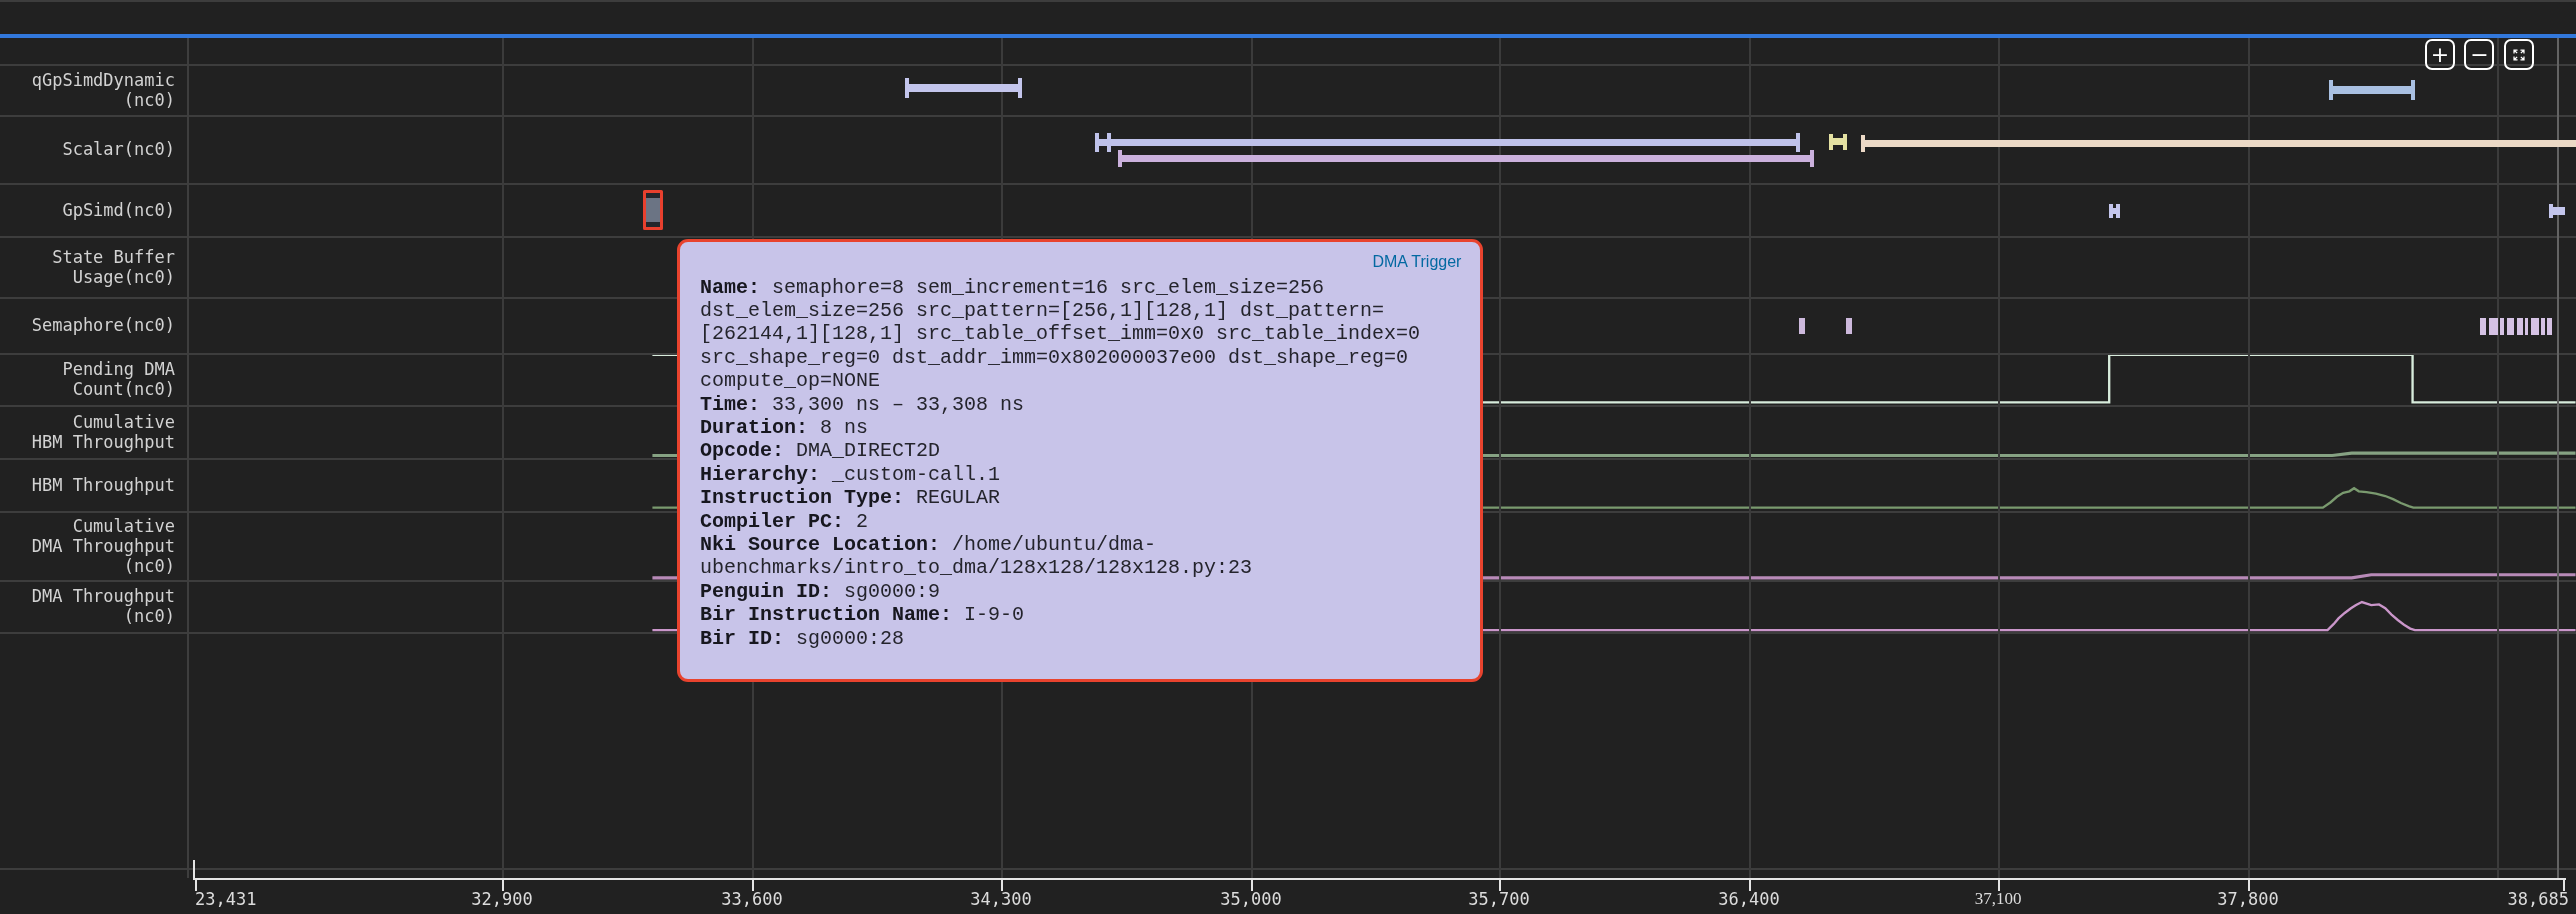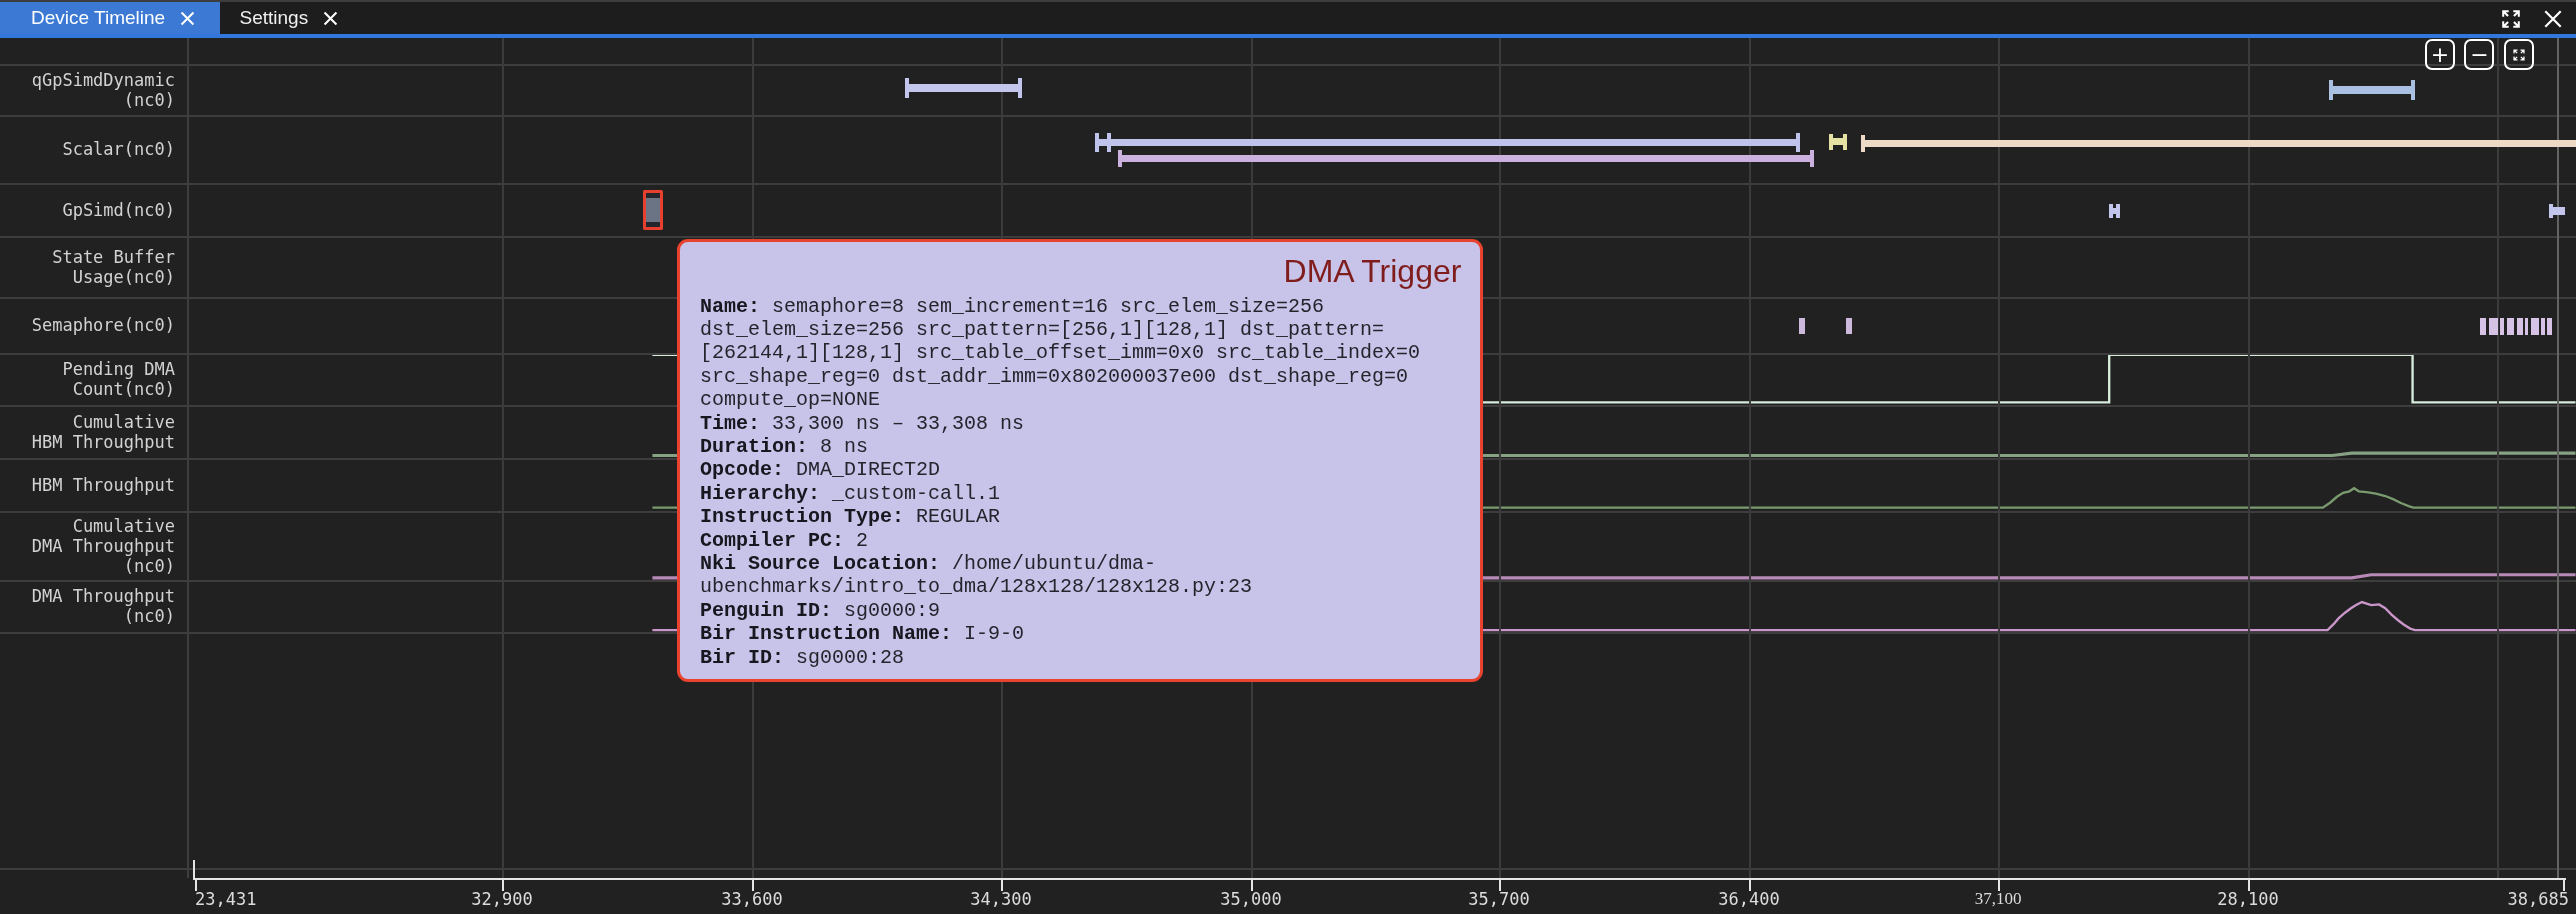--- a/index.html
+++ b/index.html
@@ -38,58 +38,33 @@
   .axis-label{position:absolute;top:889px;color:#dcdcdc;font-size:17px;white-space:nowrap;}
   
   .zoombtns{position:absolute;left:2425px;top:39px;display:flex;gap:9.4px;}
   .zbtn{width:30px;height:31px;border:2.3px solid #fff;border-radius:7px;background:transparent;
         color:#fff;display:flex;align-items:center;justify-content:center;cursor:pointer;
         font-family:"DejaVu Sans",sans-serif;font-size:22px;line-height:1;box-sizing:border-box;}
   
   .tooltip{position:absolute;left:677px;top:239px;width:806px;height:443px;box-sizing:border-box;
            background:#c8c4e9;border:3.9px solid #e8432e;border-radius:11px;
            padding:7.8px 17px 7.8px 20px;overflow:hidden;}
-  .tt-title{text-align:right;color:#7f1d1d;font-family:"Liberation Sans",sans-serif;
-            font-size:32px;margin:3.1px 1.6px 4.7px 0;}
+  .tt-title{text-align:right;color:#0369a1;font-family:"Liberation Sans",sans-serif;
+            font-size:16px;margin:3.1px 1.6px 4.7px 0;}
   .tt-body{color:#24242c;font-size:20px;line-height:23.4px;font-family:"DejaVu Sans Mono",monospace;
            overflow-wrap:break-word;}
   .tt-field{margin:0;font-family:Liberation Mono, monospace;}
   .tt-label{font-weight:bold;color:#17171f;}
 </style>
 </head>
 <body>
 
 <div id="app">
   <div class="topline"></div>
 
-  <div class="tabbar">
-    <div class="tab active">
-      <span>Device Timeline</span>
-      <svg class="x-icon icon-svg" viewBox="0 0 20 20">
-        <path d="M3 3 L17 17 M17 3 L3 17" stroke="#fff" stroke-width="2.4" fill="none"></path>
-      </svg>
-    </div>
-    <div class="tab">
-      <span>Settings</span>
-      <svg class="x-icon icon-svg" viewBox="0 0 20 20">
-        <path d="M3 3 L17 17 M17 3 L3 17" stroke="#fff" stroke-width="2.4" fill="none"></path>
-      </svg>
-    </div>
-    <div class="win-icons">
-      <svg class="icon-svg" width="22" height="22" viewBox="0 0 24 24" fill="none" stroke="#fff" stroke-width="2.2">
-        <path d="M14.5 3.5h6v6M20.2 3.8l-5 5"></path>
-        <path d="M9.5 3.5h-6v6M3.8 3.8l5 5"></path>
-        <path d="M3.5 14.5v6h6M3.8 20.2l5-5"></path>
-        <path d="M20.5 14.5v6h-6M20.2 20.2l-5-5"></path>
-      </svg>
-      <svg class="icon-svg" width="22" height="22" viewBox="0 0 20 20">
-        <path d="M3 3 L17 17 M17 3 L3 17" stroke="#fff" stroke-width="2" fill="none"></path>
-      </svg>
-    </div>
-  </div>
   <div class="tabbar-underline"></div>
 
   <div id="chart">
     <svg id="lines-svg" width="2576" height="914" viewBox="0 0 3302 1172">
         <polyline points="836,455 1000,455 1000,516 2704,516 2704,455 3093,455 3093,516 3302,516" fill="none" stroke="#d8ecdc" stroke-width="3"></polyline>
         <polyline points="836,584 2990,584 3015,581 3302,581" fill="none" stroke="#86a283" stroke-width="4"></polyline>
         <polyline points="836,651 2978,651 2988,644 2996,637 3004,632 3012,630 3018,626 3024,630 3034,631 3046,633 3058,636 3068,640 3078,645 3088,649 3094,651 3302,651" fill="none" stroke="#7a9a6f" stroke-width="3"></polyline>
         <polyline points="836,741 3015,741 3040,737 3302,737" fill="none" stroke="#b88ab8" stroke-width="4"></polyline>
         <polyline points="836,808 2984,808 2992,800 2998,793 3006,786 3014,780 3020,776 3028,772 3040,776 3050,775 3058,780 3066,788 3074,795 3082,801 3090,806 3096,808 3302,808" fill="none" stroke="#ca96ca" stroke-width="3"></polyline>
       </svg>
@@ -196,21 +171,21 @@
       <div class="axis-label" style="left: 1001px; transform: translateX(-50%);">34,300</div>
       <div class="axis-tick" style="left: 1251px; top: 878px;"></div>
       <div class="axis-label" style="left: 1251px; transform: translateX(-50%);">35,000</div>
       <div class="axis-tick" style="left: 1499px; top: 878px;"></div>
       <div class="axis-label" style="left: 1499px; transform: translateX(-50%);">35,700</div>
       <div class="axis-tick" style="left: 1749px; top: 878px;"></div>
       <div class="axis-label" style="left: 1749px; transform: translateX(-50%);">36,400</div>
       <div class="axis-tick" style="left: 1998px; top: 878px;"></div>
       <div class="axis-label" style="left: 1998px; transform: translateX(-50%); font-family: Liberation Serif, serif;">37,100</div>
       <div class="axis-tick" style="left: 2248px; top: 878px;"></div>
-      <div class="axis-label" style="left: 2248px; transform: translateX(-50%);">28,100</div>
+      <div class="axis-label" style="left: 2248px; transform: translateX(-50%);">37,800</div>
       <div class="axis-tick" style="left: 2563px; top: 878px;"></div>
       <div class="axis-label" style="left: 2569px; transform: translateX(-100%);">38,685</div>
     </div>
 
   <div class="zoombtns">
     <button class="zbtn">
       <span>+</span>
     </button>
     <button class="zbtn">
       <span>−</span>

